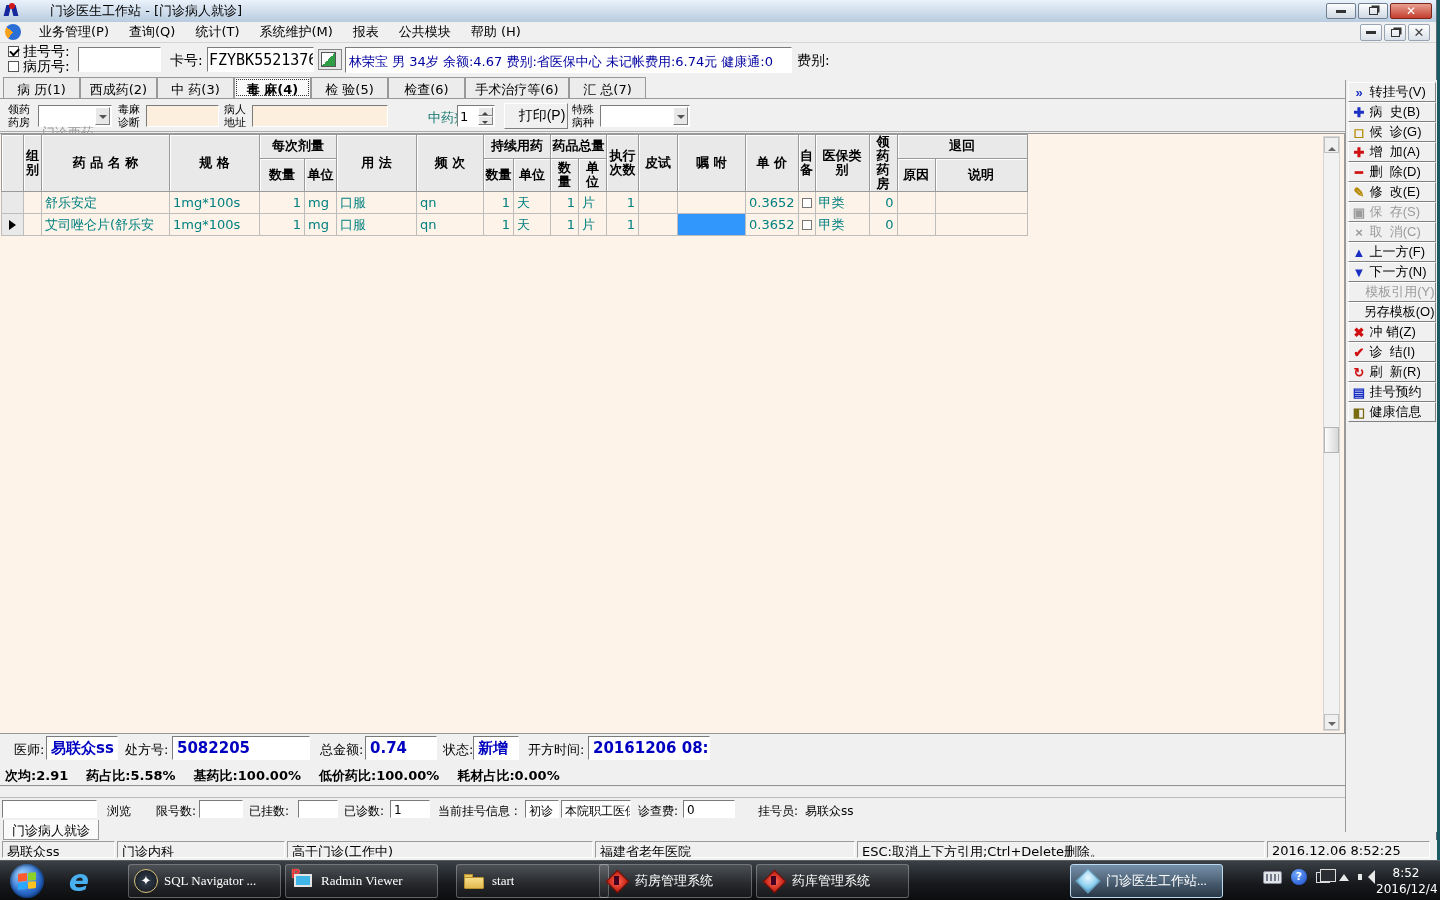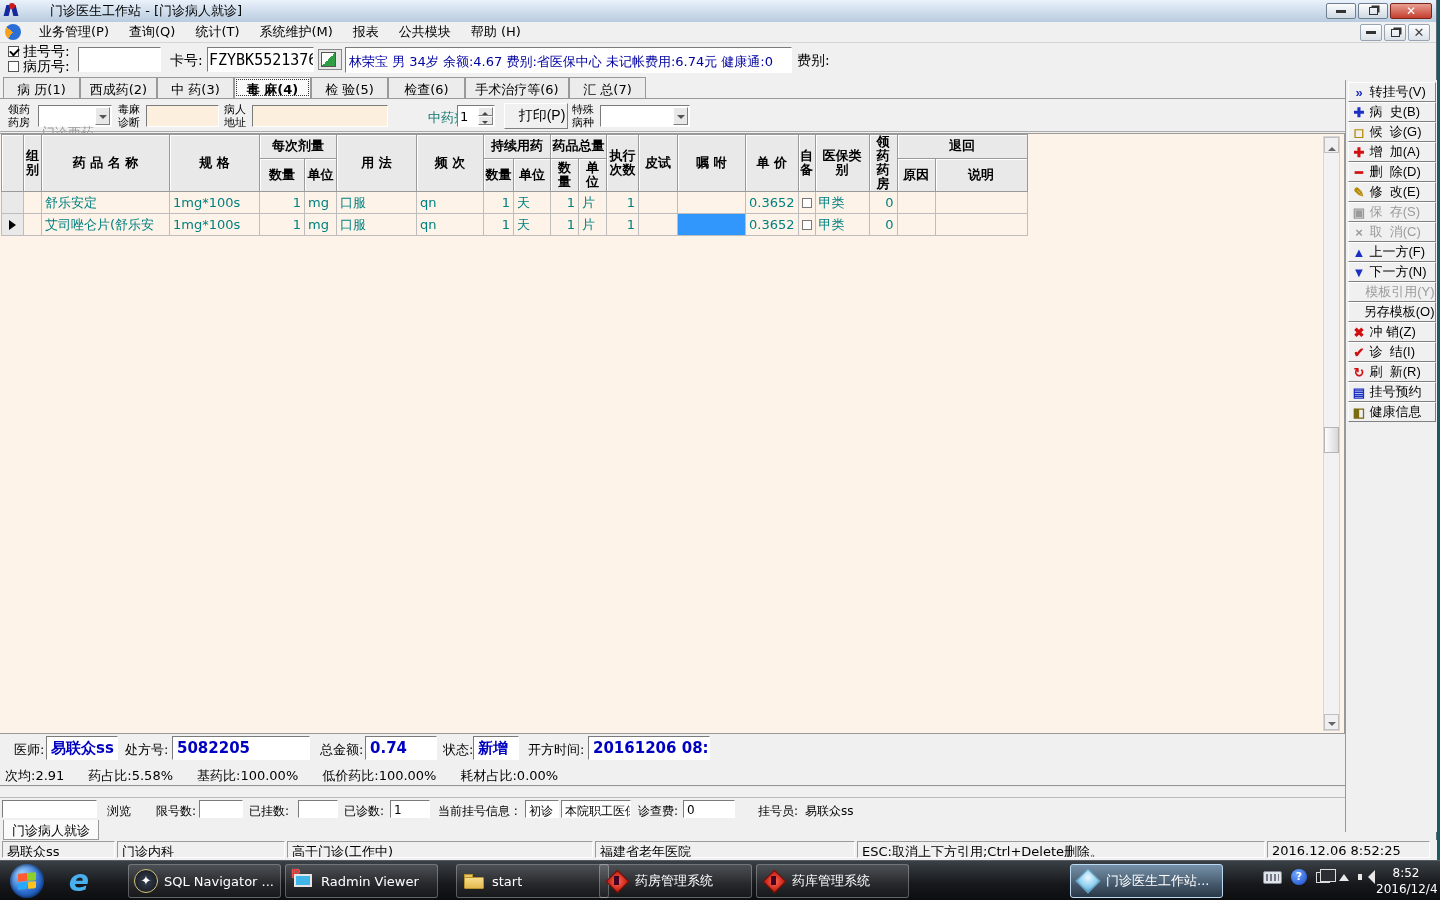--- a/index.html
+++ b/index.html
@@ -119,21 +119,21 @@
   .sbtn.disabled .ic { color:#9b9b9b !important; }
   .ic.blue { color:#1a2fc4; } .ic.red { color:#d01010; } .ic.gray { color:#9b9b9b; }
   .ic.gold { color:#b58900; } .ic.olive { color:#7a6a10; }
 
   
   .summaryrow { position:absolute; left:0; top:735px; width:1345px; height:27px; background:#f0f0f0; }
   .summaryrow .lab { position:absolute; top:6px; font-size:13px; }
   .vbox { position:absolute; top:1px; height:24px; color:#0000c0; font-weight:bold; font-size:15px;
     padding:2px 4px; white-space:nowrap; overflow:hidden; }
   .ratiosrow { position:absolute; left:0; top:763px; width:1345px; height:24px; background:#f0f0f0;
-    border-bottom:2px groove #e8e8e8; display:flex; gap:24px; padding:4px 0 0 5px; font-size:13px; }
+    border-bottom:2px groove #e8e8e8; display:flex; gap:18px; padding:4px 0 0 5px; font-size:13px;font-weight:bold; }
 
   
   .regbar { position:absolute; left:0; top:797px; width:1345px; height:23px; background:#f0f0f0;
     border-top:1px solid #bbb; font-size:12px; }
   .regbar .lab { position:absolute; top:5px; }
   .rbox { position:absolute; top:2px; height:18px; font-size:12px; padding:2px 3px; white-space:nowrap; overflow:hidden; }
 
   
   .doctabrow { position:absolute; left:0; top:820px; width:1345px; height:20px; background:#f0f0f0; }
   .doctab { position:absolute; left:3px; top:0; height:20px; padding:2px 8px; background:#fafafa;
@@ -151,21 +151,21 @@
   .orb .flag { position:absolute; left:8px; top:9px; width:18px; height:16px; display:grid;
     grid-template-columns:1fr 1fr; grid-template-rows:1fr 1fr; gap:1px; transform:skewY(-6deg); }
   .orb .flag div { border-radius:1px; }
   .f1{background:#ff5a30;} .f2{background:#8bd12a;} .f3{background:#29a8ff;} .f4{background:#ffc31f;}
   .ie { position:absolute; left:62px; top:4px; width:34px; height:32px; color:#49b0f0; font-size:30px;
     font-style:italic; font-weight:bold; text-align:center; line-height:32px; }
   .task { position:absolute; top:3px; width:153px; height:34px; border:1px solid rgba(255,255,255,.28);
     border-radius:3px; background:linear-gradient(rgba(255,255,255,.12),rgba(255,255,255,.04));
     display:flex; align-items:center; gap:6px; padding-left:5px; color:#fff; font-size:13px; }
   .task.active { background:linear-gradient(rgba(170,215,255,.55),rgba(120,175,230,.25)); border-color:#bcd9f2; }
-  .task .tlabel { white-space:nowrap; overflow:hidden; }
+  .task .tlabel { white-space:nowrap; overflow:hidden;font-family:Liberation Serif, serif; }
   .ticon { width:24px; height:24px; flex:0 0 24px; position:relative; }
   .icon-compass { border-radius:50%; background:radial-gradient(circle,#35404f,#10151c); border:1px solid #d8c27a;
     color:#fff; text-align:center; line-height:22px; font-size:13px; }
   .icon-monitor { }
   .icon-monitor .scr { position:absolute; left:3px; top:5px; width:18px; height:13px; background:#3fb5e8; border:2px solid #e4e4e4; }
   .icon-monitor .r { position:absolute; left:0; top:-3px; color:#e33; font-weight:bold; font-size:13px; text-shadow:0 0 1px #fff; }
   .icon-folder .body { position:absolute; left:2px; top:8px; width:20px; height:12px; background:linear-gradient(#f7dd8a,#e3b94f); border:1px solid #b8922d; border-radius:1px; }
   .icon-folder .tabb { position:absolute; left:2px; top:5px; width:9px; height:4px; background:#e9c65e; border:1px solid #b8922d; border-bottom:none; }
   .icon-reddiamond::before { content:""; position:absolute; left:4px; top:4px; width:15px; height:15px;
     background:radial-gradient(circle,#ff6a5a,#c01808); transform:rotate(45deg); border:1px solid #7c0e04; }

